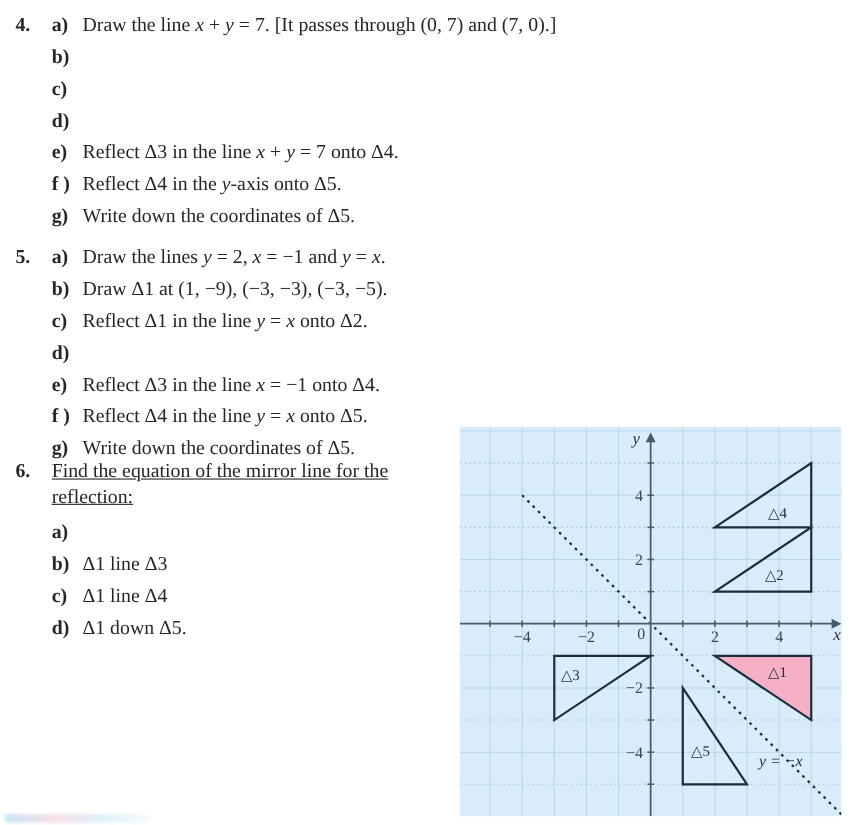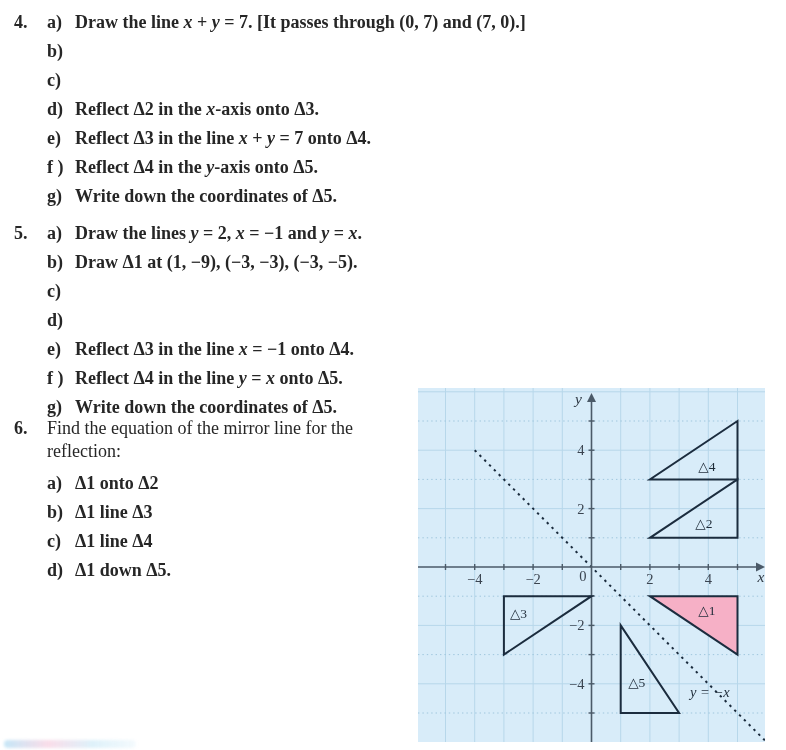--- a/index.html
+++ b/index.html
@@ -9,23 +9,23 @@
   }
   
   .questions{position:absolute;left:47px;top:0;width:540px;}
   .question-block{position:absolute;left:0;width:540px;}
   .q-num{
     position:absolute;left:-33px;top:0;width:30px;
     font-weight:bold;font-size:18px;line-height:29px;
   }
   .q-row{display:flex;height:29px;line-height:29px;font-size:18px;}
   .q-letter{flex:0 0 28px;width:28px;font-weight:bold;}
-  .q-text{white-space:nowrap;font-weight:bold;}
+  .q-text{white-space:nowrap;}
   .q-text i{font-style:italic;}
-  .q-intro{font-size:18px;line-height:23px;padding-top:3px;width:360px;}
+  .q-intro{font-size:18px;line-height:23px;padding-top:3px;width:360px;text-decoration:underline;}
   .q-parts.after-intro{margin-top:6px;}
   
   .graph{
     position:absolute;left:418px;top:388px;width:347px;height:354px;
     background:#d8ecf9;overflow:hidden;
   }
   .graph svg{display:block;}
   
   .artifact{
     position:absolute;left:4px;top:740px;width:132px;height:8px;border-radius:4px;
@@ -46,21 +46,20 @@
             <span class="q-text">Draw the line <i>x</i> + <i>y</i> = 7. [It passes through (0, 7) and (7, 0).]</span>
           </div>
           <div class="q-row">
             <span class="q-letter">b)</span>
           </div>
           <div class="q-row">
             <span class="q-letter">c)</span>
           </div>
           <div class="q-row">
             <span class="q-letter">d)</span>
-            <span class="q-text">Reflect Δ2 in the <i>x</i>-axis onto Δ3.</span>
           </div>
           <div class="q-row">
             <span class="q-letter">e)</span>
             <span class="q-text">Reflect Δ3 in the line <i>x</i> + <i>y</i> = 7 onto Δ4.</span>
           </div>
           <div class="q-row">
             <span class="q-letter">f )</span>
             <span class="q-text">Reflect Δ4 in the <i>y</i>-axis onto Δ5.</span>
           </div>
           <div class="q-row">
@@ -75,20 +74,21 @@
           <div class="q-row">
             <span class="q-letter">a)</span>
             <span class="q-text">Draw the lines <i>y</i> = 2, <i>x</i> = −1 and <i>y</i> = <i>x</i>.</span>
           </div>
           <div class="q-row">
             <span class="q-letter">b)</span>
             <span class="q-text">Draw Δ1 at (1, −9), (−3, −3), (−3, −5).</span>
           </div>
           <div class="q-row">
             <span class="q-letter">c)</span>
+            <span class="q-text">Reflect Δ1 in the line <i>y</i> = <i>x</i> onto Δ2.</span>
           </div>
           <div class="q-row">
             <span class="q-letter">d)</span>
           </div>
           <div class="q-row">
             <span class="q-letter">e)</span>
             <span class="q-text">Reflect Δ3 in the line <i>x</i> = −1 onto Δ4.</span>
           </div>
           <div class="q-row">
             <span class="q-letter">f )</span>
@@ -102,21 +102,20 @@
       </div>
       <div class="question-block" style="top: 414px;">
         <span class="q-num">6.</span>
         <div class="q-intro">
           <div>Find the equation of the mirror line for the</div>
           <div>reflection:</div>
         </div>
         <div class="q-parts after-intro">
           <div class="q-row">
             <span class="q-letter">a)</span>
-            <span class="q-text">Δ1 onto Δ2</span>
           </div>
           <div class="q-row">
             <span class="q-letter">b)</span>
             <span class="q-text">Δ1 line Δ3</span>
           </div>
           <div class="q-row">
             <span class="q-letter">c)</span>
             <span class="q-text">Δ1 line Δ4</span>
           </div>
           <div class="q-row">

